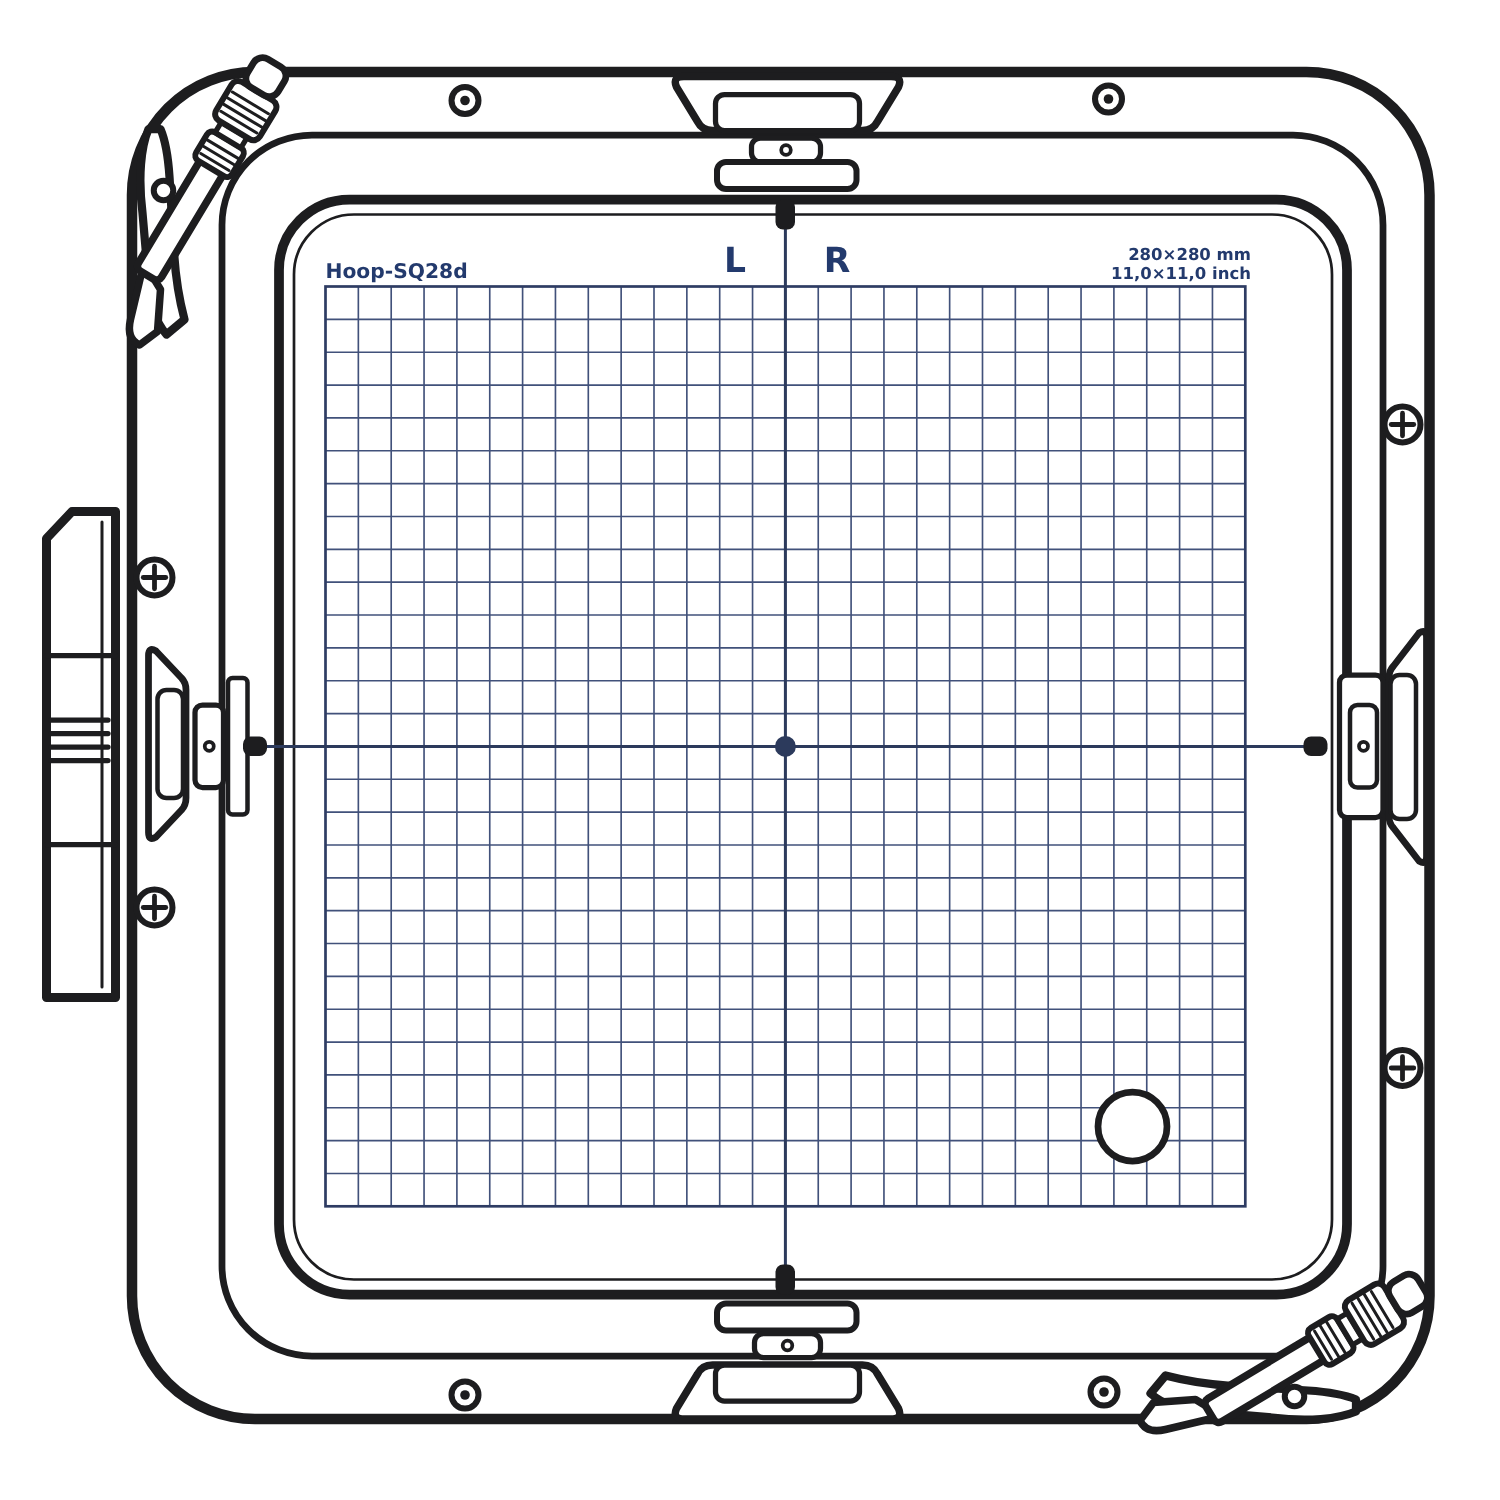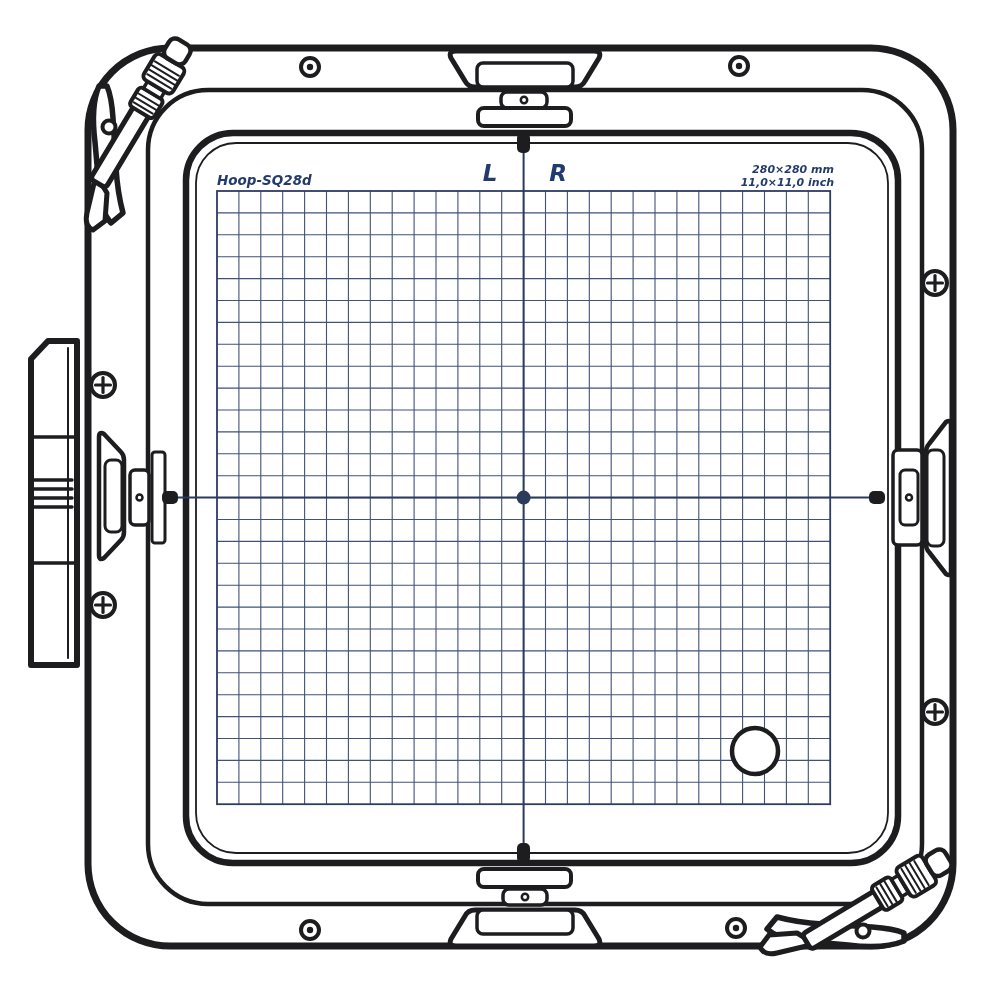--- a/index.html
+++ b/index.html
@@ -1,16 +1,16 @@
 <!DOCTYPE html>
 <html><head>
 <meta charset="utf-8">
 <style>
   html,body{margin:0;padding:0;background:#fff;width:1000px;height:1000px;overflow:hidden;}
-  #stage{width:1000px;height:1000px;position:relative;font-style:italic;}
+  #stage{width:1000px;height:1000px;position:relative;}
   svg{display:block;}
   .ln{fill:none;stroke:var(--line,#1d1d1f);stroke-linecap:round;stroke-linejoin:round;}
   .lnf{fill:#ffffff;stroke:var(--line,#1d1d1f);stroke-linecap:round;stroke-linejoin:round;}
   .blk{fill:var(--line,#1d1d1f);stroke:none;}
   .navy{fill:var(--text,#233a6d);font-family:"DejaVu Sans","Liberation Sans",sans-serif;font-weight:bold;}
   [data-name="grid-lines"] line{stroke:var(--grid,#41517a);stroke-width:1.1;}
   [data-name="grid-border"]{fill:none;stroke:var(--grid-border,#2e3c63);stroke-width:1.8;}
   [data-name="crosshair-vertical"],[data-name="crosshair-horizontal"]{stroke:var(--cross,#2c3a5c);stroke-width:2;}
   [data-name="center-point"]{fill:var(--cross,#2c3a5c);}
   [data-name="template-hole"]{fill:#ffffff;stroke:var(--line,#1d1d1f);stroke-width:4.5;}

